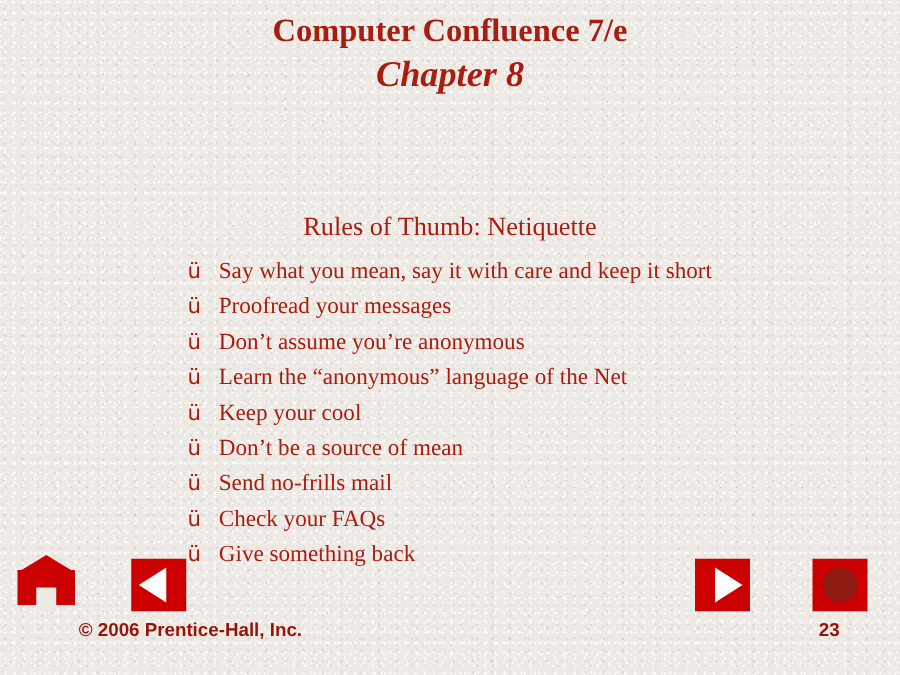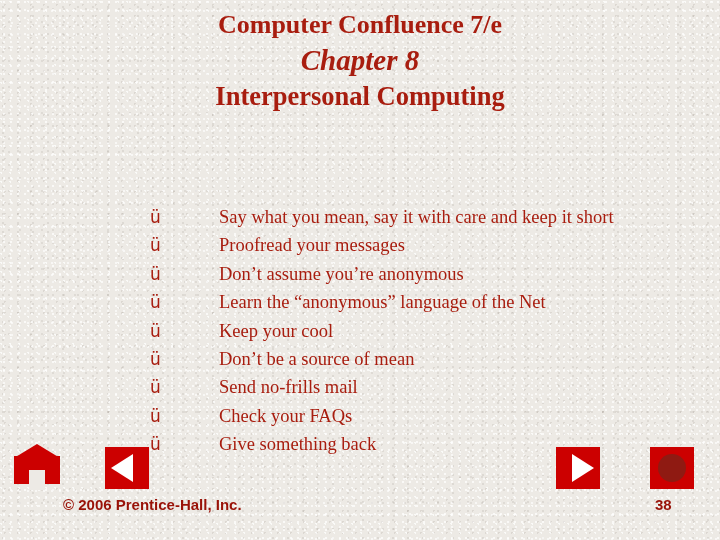--- a/index.html
+++ b/index.html
@@ -81,21 +81,20 @@
     white-space: nowrap;
   }
   .bullet-mark {
     width: 25px;
     flex: none;
     font-size: 17px;
     font-family: "DejaVu Sans", sans-serif;
   }
   .bullet-text {
     flex: 1 1 auto;
-    margin-left: 44px;
   }
   
   .nav-icon {
     position: absolute;
   }
   .nav-home {
     left: 14px;
     top: 444px;
     width: 46px;
     height: 46px;
@@ -189,23 +188,23 @@
   }
 </style>
 </head>
 <body>
 
 <div id="slide">
 
   <div class="title-block">
     <div class="title-line1">Computer Confluence 7/e</div>
     <div class="title-line2">Chapter 8</div>
-    <div class="title-line4">Interpersonal Computing</div>
-  </div>
-
+  </div>
+
+  <div class="subtitle">Rules of Thumb: Netiquette</div>
 
   <div class="bullets">
     <div class="bullet-row">
       <span class="bullet-mark">ü</span>
       <span class="bullet-text">Say what you mean, say it with care and keep it short</span>
     </div>
     <div class="bullet-row">
       <span class="bullet-mark">ü</span>
       <span class="bullet-text">Proofread your messages</span>
     </div>
@@ -251,15 +250,15 @@
 
   <div class="nav-icon nav-next">
     <div class="tri"></div>
   </div>
 
   <div class="nav-icon nav-last">
     <div class="circle"></div>
   </div>
 
   <div class="footer">© 2006 Prentice-Hall, Inc.</div>
-  <div class="page-number">38</div>
+  <div class="page-number">23</div>
 
 </div>
 
 </body></html>

